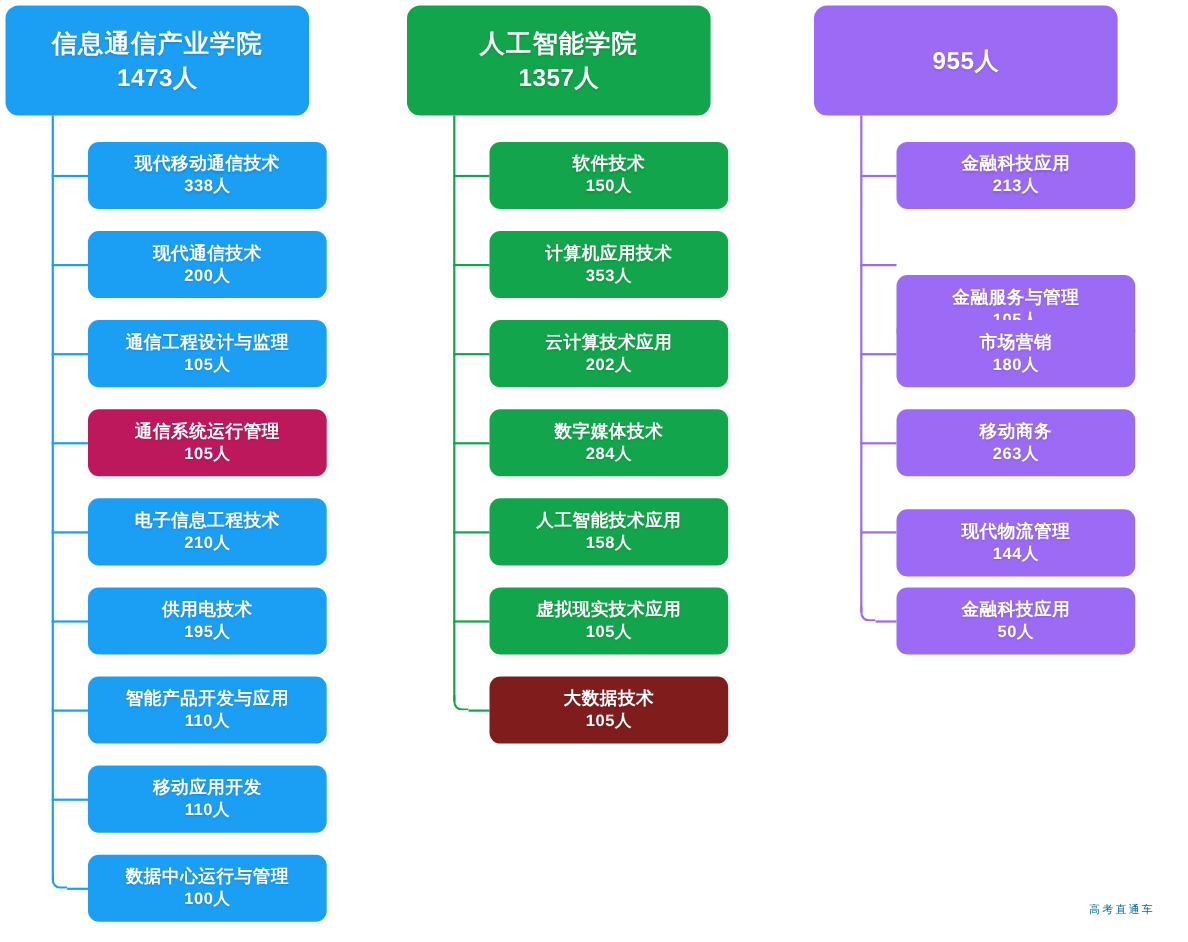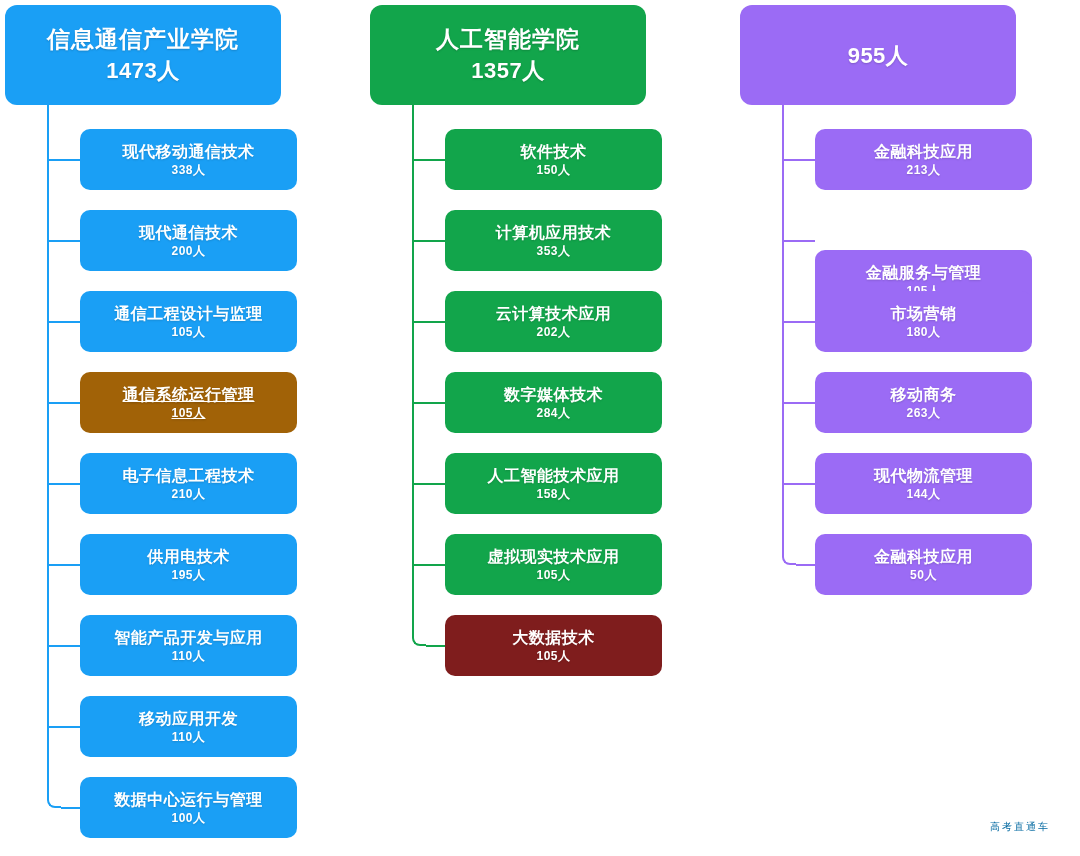--- a/index.html
+++ b/index.html
@@ -93,21 +93,21 @@
     color: #ffffff;
     text-shadow: 0 1px 2px rgba(0,0,0,0.15);
   }
   .leaf-title {
     font-size: 16px;
     font-weight: bold;
     line-height: 1.2;
     letter-spacing: 0.5px;
   }
   .leaf-count {
-    font-size: 12px;
+    font-size: 15px;
     font-weight: bold;
     line-height: 1.2;
     margin-top: 2px;
     letter-spacing: 0.5px;
   }
 
   
   .watermark {
     position: absolute;
     right: 30px;
@@ -138,21 +138,21 @@
       <div class="leaf-box" style="top: 210px; background: rgb(26, 159, 245);">
         <div class="leaf-title">现代通信技术</div>
         <div class="leaf-count">200人</div>
       </div>
       <div class="branch" style="top: 320.5px; background: rgb(26, 159, 245);"></div>
       <div class="leaf-box" style="top: 291px; background: rgb(26, 159, 245);">
         <div class="leaf-title">通信工程设计与监理</div>
         <div class="leaf-count">105人</div>
       </div>
       <div class="branch" style="top: 401.5px; background: rgb(26, 159, 245);"></div>
-      <div class="leaf-box" style="top: 372px; background: #a16207; text-decoration: underline;">
+      <div class="leaf-box" style="top: 372px; background: #be185d;">
         <div class="leaf-title">通信系统运行管理</div>
         <div class="leaf-count">105人</div>
       </div>
       <div class="branch" style="top: 482.5px; background: rgb(26, 159, 245);"></div>
       <div class="leaf-box" style="top: 453px; background: rgb(26, 159, 245);">
         <div class="leaf-title">电子信息工程技术</div>
         <div class="leaf-count">210人</div>
       </div>
       <div class="branch" style="top: 563.5px; background: rgb(26, 159, 245);"></div>
       <div class="leaf-box" style="top: 534px; background: rgb(26, 159, 245);">
@@ -238,21 +238,21 @@
       <div class="leaf-box" style="top: 291px; background: rgb(155, 107, 245);">
         <div class="leaf-title">市场营销</div>
         <div class="leaf-count">180人</div>
       </div>
       <div class="branch" style="top: 401.5px; background: rgb(155, 107, 245);"></div>
       <div class="leaf-box" style="top: 372px; background: rgb(155, 107, 245);">
         <div class="leaf-title">移动商务</div>
         <div class="leaf-count">263人</div>
       </div>
       <div class="branch" style="top: 482.5px; background: rgb(155, 107, 245);"></div>
-      <div class="leaf-box" style="top: 453px; background: rgb(155, 107, 245);">
+      <div class="leaf-box" style="top: 463px; background: rgb(155, 107, 245);">
         <div class="leaf-title">现代物流管理</div>
         <div class="leaf-count">144人</div>
       </div>
       <div class="branch" style="top: 563.5px; left: 56px; width: 19px; background: rgb(155, 107, 245);"></div>
       <div class="leaf-box" style="top: 534px; background: rgb(155, 107, 245);">
         <div class="leaf-title">金融科技应用</div>
         <div class="leaf-count">50人</div>
       </div>
     </div>
   </div>

